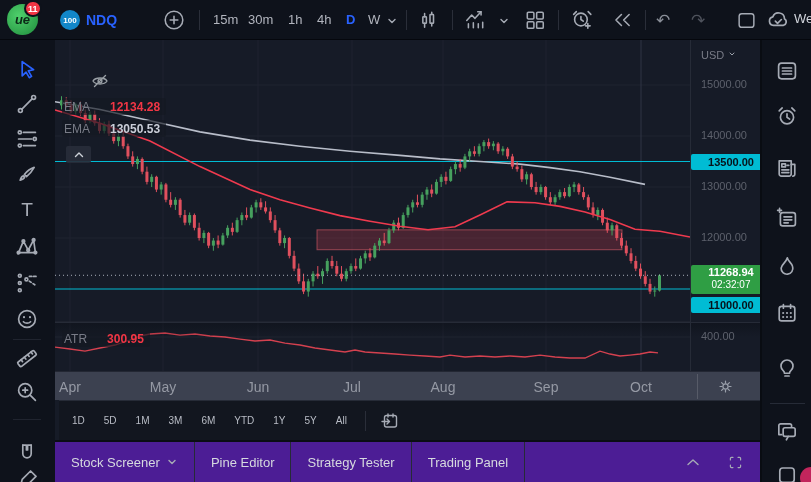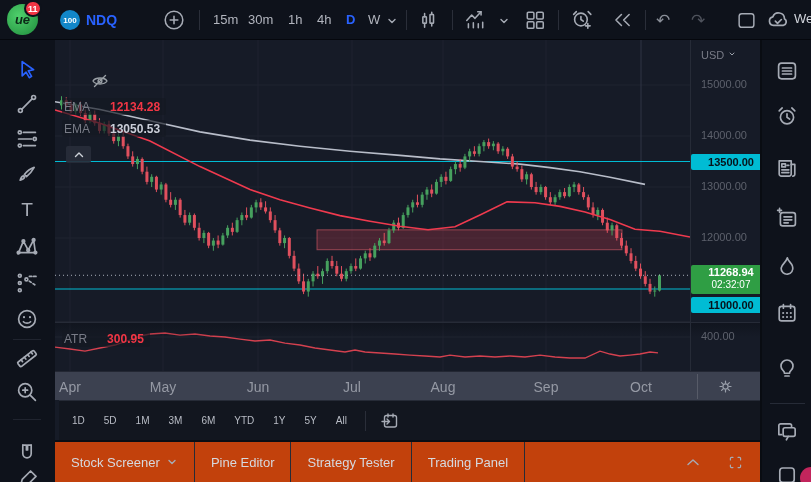--- a/index.html
+++ b/index.html
@@ -45,21 +45,21 @@
   
   #timestrip{position:absolute;left:55px;top:371px;width:705px;height:29px;background:#3c4150;border-top:1px solid #232733;z-index:8;}
   .month{position:absolute;top:7px;width:30px;margin-left:-15px;text-align:center;font-size:14px;color:#9599a4;}
   
   #rangebar{position:absolute;left:59px;top:400px;width:705px;height:40px;background:#12161f;border-top:1px solid #262b37;
      display:flex;align-items:center;z-index:8;font-size:10px;color:#b9bdc6;}
   .range-btn{margin-left:19px;cursor:pointer;}
   #rangebar .right{margin-left:auto;display:flex;align-items:center;}
   .flexsep{width:1px;height:20px;background:#2a2e39;}
   
-  #footer{position:absolute;left:55px;top:440px;width:705px;height:42px;background:#c2410c;border-top:2px solid #0a0d14;
+  #footer{position:absolute;left:55px;top:440px;width:705px;height:42px;background:#4c1d95;border-top:2px solid #0a0d14;
      display:flex;align-items:center;z-index:8;font-size:13px;color:#d6d9df;}
   .ftab{padding:0 16px;height:100%;display:flex;align-items:center;cursor:pointer;white-space:nowrap;}
   .fsep{width:1px;height:100%;background:#262b37;}
   #corner-r{position:absolute;left:800px;top:467px;width:22px;height:22px;border-radius:50%;background:#c2255c;z-index:40;}
 </style>
 </head>
 <body>
 
 <div id="app">
 

